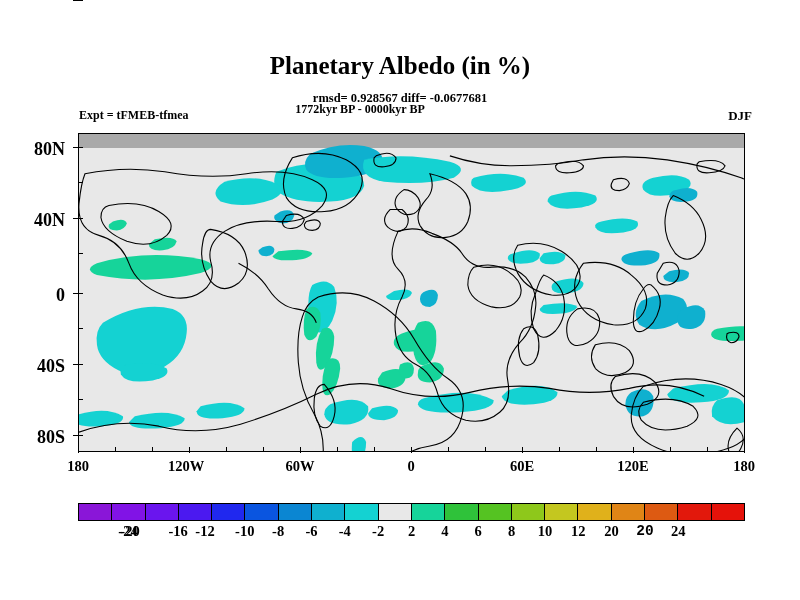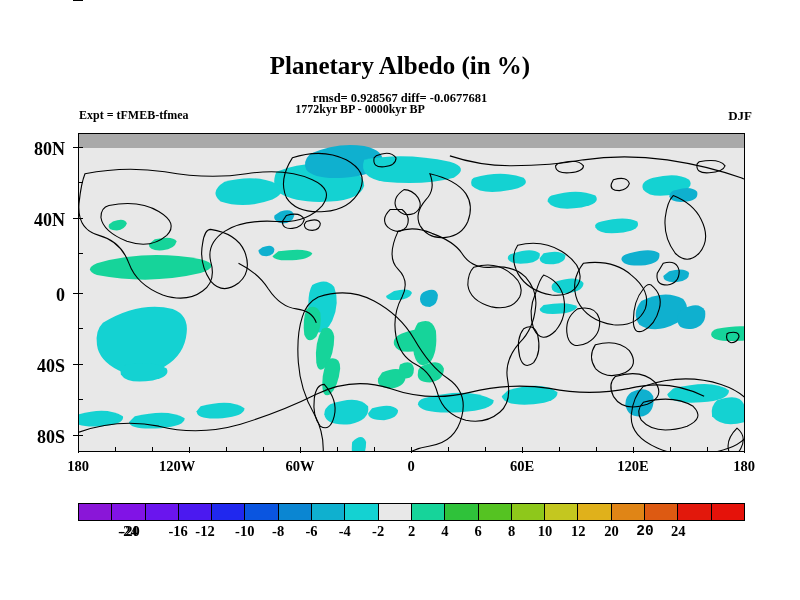--- a/index.html
+++ b/index.html
@@ -214,21 +214,21 @@
 <div class="xtickmin" style="left:337px"></div>
 <div class="xtickmin" style="left:374px"></div>
 <div class="xtickmin" style="left:448px"></div>
 <div class="xtickmin" style="left:485px"></div>
 <div class="xtickmin" style="left:559px"></div>
 <div class="xtickmin" style="left:596px"></div>
 <div class="xtickmin" style="left:670px"></div>
 <div class="xtickmin" style="left:707px"></div>
 
 <div class="xlab" style="left:48px">180</div>
-<div class="xlab" style="left:147px">120W</div>
+<div class="xlab" style="left:156px">120W</div>
 <div class="xlab" style="left:270px">60W</div>
 <div class="xlab" style="left:381px">0</div>
 <div class="xlab" style="left:492px">60E</div>
 <div class="xlab" style="left:603px">120E</div>
 <div class="xlab" style="left:714px">180</div>
 
 <div id="cbar">
     <div style="background: rgb(138, 22, 216);"></div>
     <div style="background: rgb(129, 19, 230); border-left: 1px solid rgb(0, 0, 0);"></div>
     <div style="background: rgb(106, 21, 238); border-left: 1px solid rgb(0, 0, 0);"></div>

